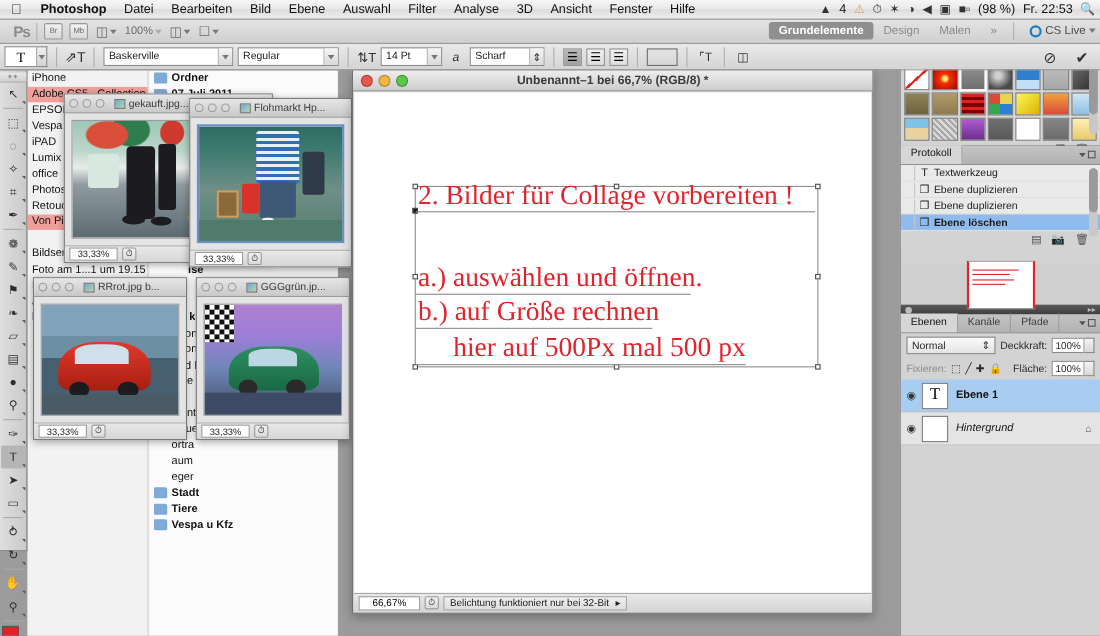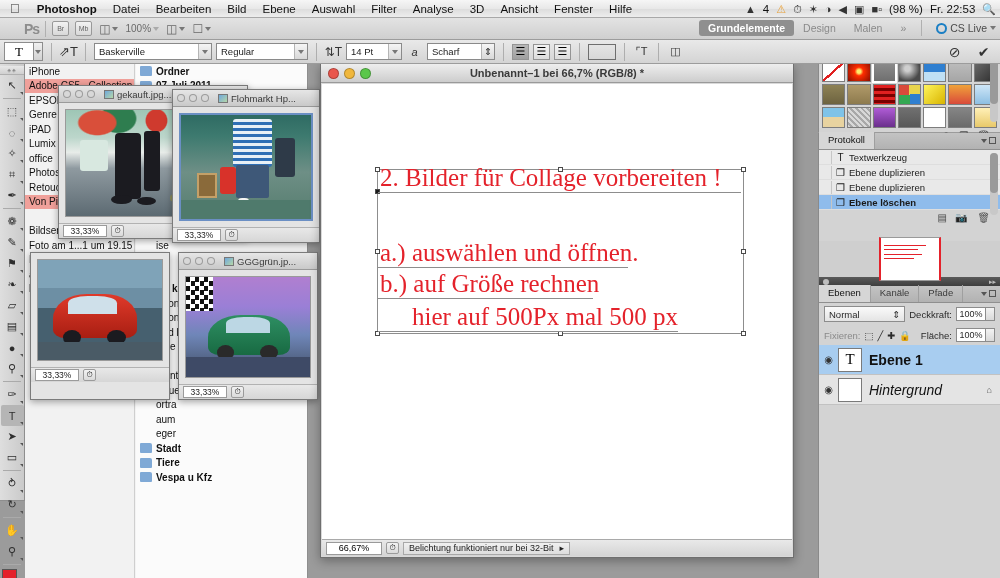--- a/index.html
+++ b/index.html
@@ -27,21 +27,21 @@
   .mb-time { font-size:11.5px; color:#111; }
 
   
   .appbar {
     position:absolute; top:18px; left:0; width:1000px; height:22px;
     background: linear-gradient(to bottom,#e3e3e3,#cfcfcf);
     border-bottom:1px solid #9c9c9c;
     display:flex; align-items:center; z-index:90;
   }
   .appbar .sep { width:1px; height:16px; background:#b0b0b0; margin:0 6px; }
-  .ps-logo { font-size:14px; color:#8d8d8d; font-weight:bold; letter-spacing:-1px; padding-left:24px; }
+  .ps-logo { font-size:14px; color:#8d8d8d; font-weight:bold; letter-spacing:-1px; padding-left:12px; }
   .sqbtn {
     width:17px; height:15px; border:1px solid #999; border-radius:2px;
     background:linear-gradient(to bottom,#f2f2f2,#d8d8d8);
     font-size:7px; color:#666; display:flex; align-items:center; justify-content:center;
   }
   .ab-tool { display:flex; align-items:center; gap:2px; margin-left:7px; color:#6a6a6a; font-size:10px; }
   .tri { width:0;height:0;border-left:3px solid transparent;border-right:3px solid transparent;border-top:4px solid #777; }
   .ws-area { position:absolute; right:4px; top:2px; display:flex; align-items:center; gap:0px; }
   .ws-btn { padding:2px 9px; font-size:10.5px; color:#8a8a8a; border-radius:3px; }
   .ws-btn.active { background:#8f8f8f; color:#fff; font-weight:bold; }
@@ -198,21 +198,21 @@
   .lay-num { width:30px;height:14px;border:1px solid #8c8c8c;background:#fff;font-size:9px;
              display:flex;align-items:center;justify-content:center; }
   .lay-spin { width:9px;height:14px;border:1px solid #8c8c8c;border-left:none;
               background:linear-gradient(to bottom,#f3f3f3,#d9d9d9); }
   .lay-row { height:30px; display:flex; align-items:center; border-bottom:1px solid #c2c2c2; background:#e4e4e4; }
   .lay-row.sel { background:#a8cdf0; }
   .lay-eye { width:19px; text-align:center; font-size:10px; color:#333; }
   .lay-thumb { width:24px; height:24px; background:#fff; border:1px solid #7a7a7a; margin-right:7px;
                display:flex; align-items:center; justify-content:center;
                font-family:"Liberation Serif",serif; font-size:15px; }
-  .lay-name { font-size:14px; color:#111; }
+  .lay-name { font-size:10px; color:#111; }
   .lay-name.bold { font-weight:bold; }
   .lay-name.ital { font-style:italic; }
   .lock { margin-left:auto; margin-right:8px; font-size:9px; color:#444; }
 
   .scroll-v { position:absolute; right:2px; width:8px; background:#c8c8c8; border-radius:4px; }
   .scroll-v i { display:block; background:#9a9a9a; border-radius:4px; width:100%; }
   .grip-bar { height:9px; background:linear-gradient(to bottom,#5a5a5a,#3e3e3e); display:flex; align-items:center;
               padding:0 4px; }
   .grip-bar .dot { width:6px;height:6px;border-radius:50%;background:#bdbdbd; }
 </style>
@@ -425,21 +425,21 @@
         <div class="br-row">
           <span>iPhone</span>
         </div>
         <div class="br-row hl">
           <span>Adobe CS5...Collection</span>
         </div>
         <div class="br-row">
           <span>EPSON</span>
         </div>
         <div class="br-row">
-          <span>Genre</span>
+          <span>Vespa</span>
         </div>
         <div class="br-row">
           <span>iPAD</span>
         </div>
         <div class="br-row">
           <span>Lumix</span>
         </div>
         <div class="br-row">
           <span>office</span>
         </div>
@@ -515,21 +515,21 @@
         <div class="br-row">
           <span style="width: 12px; flex: 0 0 auto; margin-right: 4px;"></span>
           <span style="font-weight: normal;">af</span>
         </div>
         <div class="br-row">
           <span style="width: 12px; flex: 0 0 auto; margin-right: 4px;"></span>
           <span style="font-weight: normal;">ive</span>
         </div>
         <div class="br-row">
           <span style="width: 12px; flex: 0 0 auto; margin-right: 4px;"></span>
-          <span style="font-weight: normal;">ise</span>
+          <span style="font-weight: bold; margin-left: 15px;">ise</span>
         </div>
         <div class="br-row">
           <span style="width: 12px; flex: 0 0 auto; margin-right: 4px;"></span>
           <span style="font-weight: normal;">am</span>
         </div>
         <div class="br-row">
           <span class="fold"></span>
           <span style="font-weight: bold;">FC</span>
         </div>
         <div class="br-row">
@@ -643,20 +643,29 @@
         <div style="position:absolute;left:0;top:82%;width:100%;height:18%;background:#4f7a6c"></div>
       </div>
     </div>
     <div class="iw-status">
       <div class="iw-zoom">33,33%</div>
       <div class="iw-clock">⏱</div>
     </div>
   </div>
 
   <div class="imgwin" style="left:30px; top:252px; width:140px; height:148px;">
+    <div class="iw-title">
+      <span class="iw-dot" style="background:#d8d8d8"></span>
+      <span class="iw-dot" style="background:#d8d8d8"></span>
+      <span class="iw-dot" style="background:#d8d8d8"></span>
+      <span class="iw-name">
+        <span class="iw-thumb"></span>
+        <span>RRrot.jpg b...</span>
+      </span>
+    </div>
     <div class="iw-canvas" style="height:102px">
       <div class="ph ph3">
         <div class="car" style="left:12%;top:34%;width:68%;height:44%;background:linear-gradient(to bottom,#e03a2a,#a81e12)"></div>
         <div style="position:absolute;left:24%;top:36%;width:40%;height:18%;background:#cfe0ea;border-radius:40% 40% 0 0"></div>
         <div class="blk" style="left:20%;top:70%;width:15%;height:15%;border-radius:50%"></div>
         <div class="blk" style="left:56%;top:70%;width:15%;height:15%;border-radius:50%"></div>
         <div style="position:absolute;left:0;top:82%;width:100%;height:18%;background:#4a5b66"></div>
       </div>
     </div>
     <div class="iw-status">

